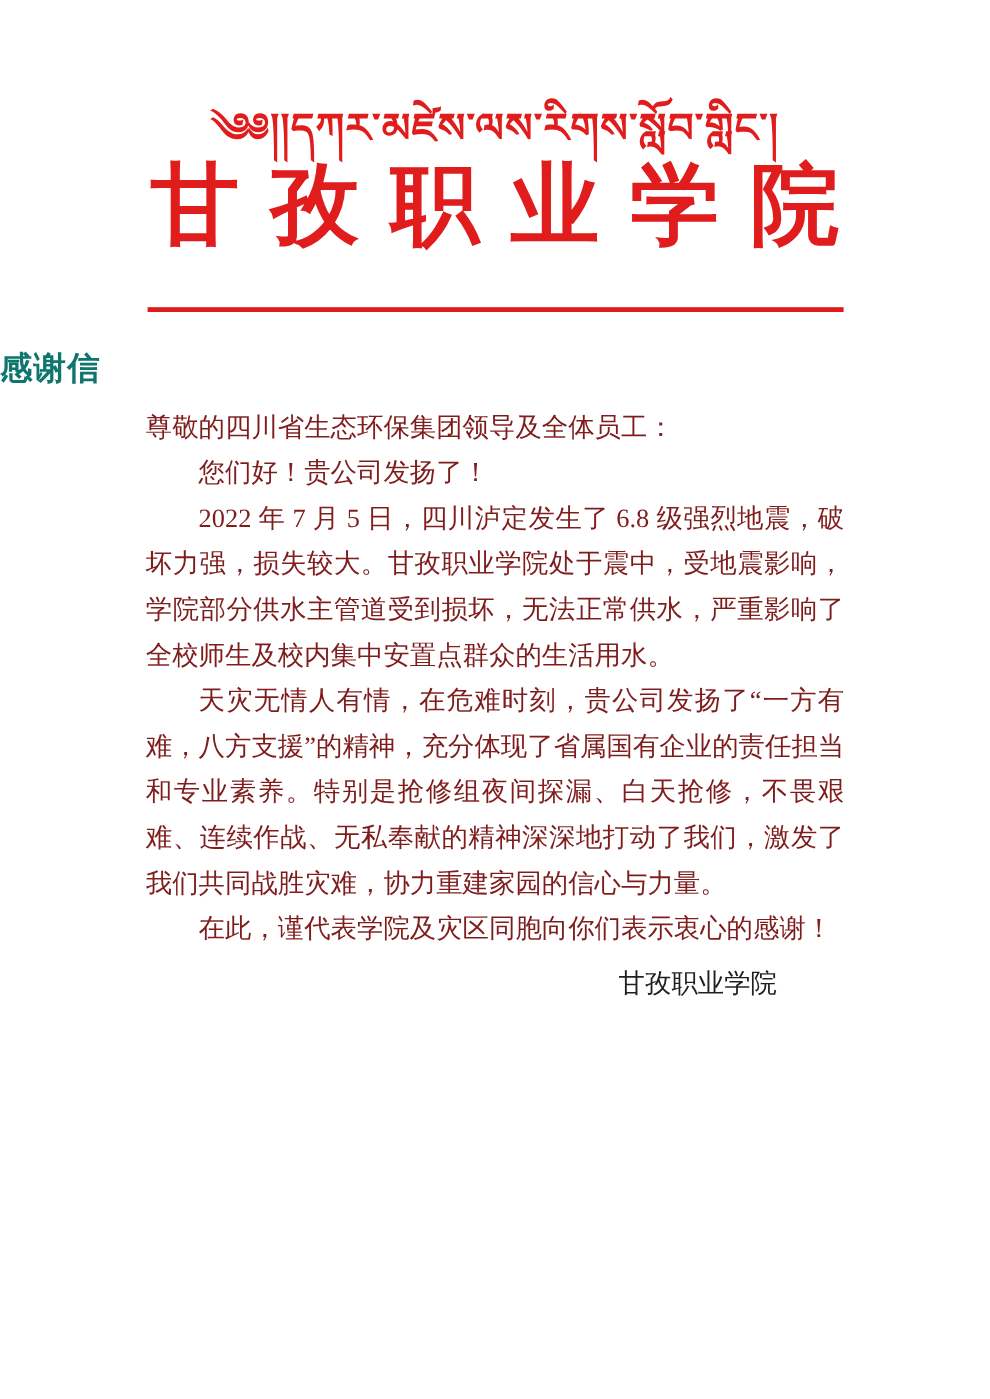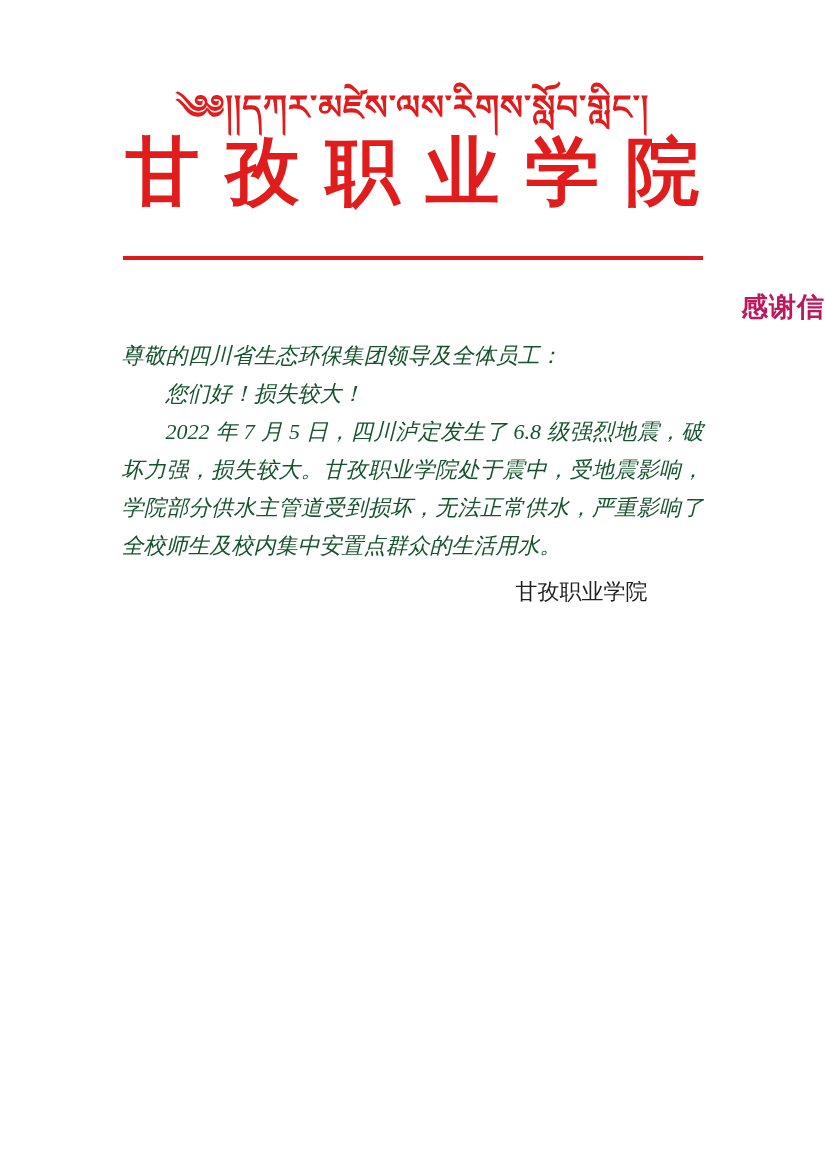--- a/index.html
+++ b/index.html
@@ -41,37 +41,36 @@
   .red-rule {
     width: 580px;
     height: 4px;
     background: #e01a1a;
     margin: 44px auto 0 auto;
   }
 
   
   .letter-title {
     margin-top: 29px;
-    text-align: right;
+    text-align: left;
     font-size: 27px;
     font-weight: bold;
-    color: #be185d;
+    color: #0f766e;
     font-family: "Liberation Sans", "DejaVu Sans", sans-serif;
     letter-spacing: 1px;
   }
 
   
   .letter-body {
     width: 582px;
     margin: 12px auto 0 auto;
     font-size: 22px;
     line-height: 38px;
-    color: #14532d;
+    color: #7f1d1d;
     text-align: justify;
-    font-style: italic;
   }
   .letter-body p { text-indent: 2em; }
   .letter-body p.salutation { text-indent: 0; }
 
   
   .sign-block {
     width: 582px;
     margin: 8px auto 0 auto;
     text-align: right;
     font-size: 22px;
@@ -102,22 +101,24 @@
   <div class="masthead">
     <div class="tibetan-line">༄༅།།དཀར་མཛེས་ལས་རིགས་སློབ་གླིང་།</div>
     <div class="school-name">甘孜职业学院</div>
     <div class="red-rule"></div>
   </div>
 
   <div class="letter-title">感谢信</div>
 
   <div class="letter-body">
     <p class="salutation">尊敬的四川省生态环保集团领导及全体员工：</p>
-    <p>您们好！损失较大！</p>
+    <p>您们好！贵公司发扬了！</p>
     <p>2022 年 7 月 5 日，四川泸定发生了 6.8 级强烈地震，破坏力强，损失较大。甘孜职业学院处于震中，受地震影响，学院部分供水主管道受到损坏，无法正常供水，严重影响了全校师生及校内集中安置点群众的生活用水。</p>
+    <p>天灾无情人有情，在危难时刻，贵公司发扬了“一方有难，八方支援”的精神，充分体现了省属国有企业的责任担当和专业素养。特别是抢修组夜间探漏、白天抢修，不畏艰难、连续作战、无私奉献的精神深深地打动了我们，激发了我们共同战胜灾难，协力重建家园的信心与力量。</p>
+    <p>在此，谨代表学院及灾区同胞向你们表示衷心的感谢！</p>
   </div>
 
   <div class="sign-block">
     <div class="sign-line">甘孜职业学院</div>
 
   </div>
 
   <svg class="seal" viewBox="0 0 160 160" xmlns="http://www.w3.org/2000/svg">
     <defs>
       <path id="arc-tibetan" d="M 22,94 A 60,60 0 1 1 138,94" fill="none"></path>

